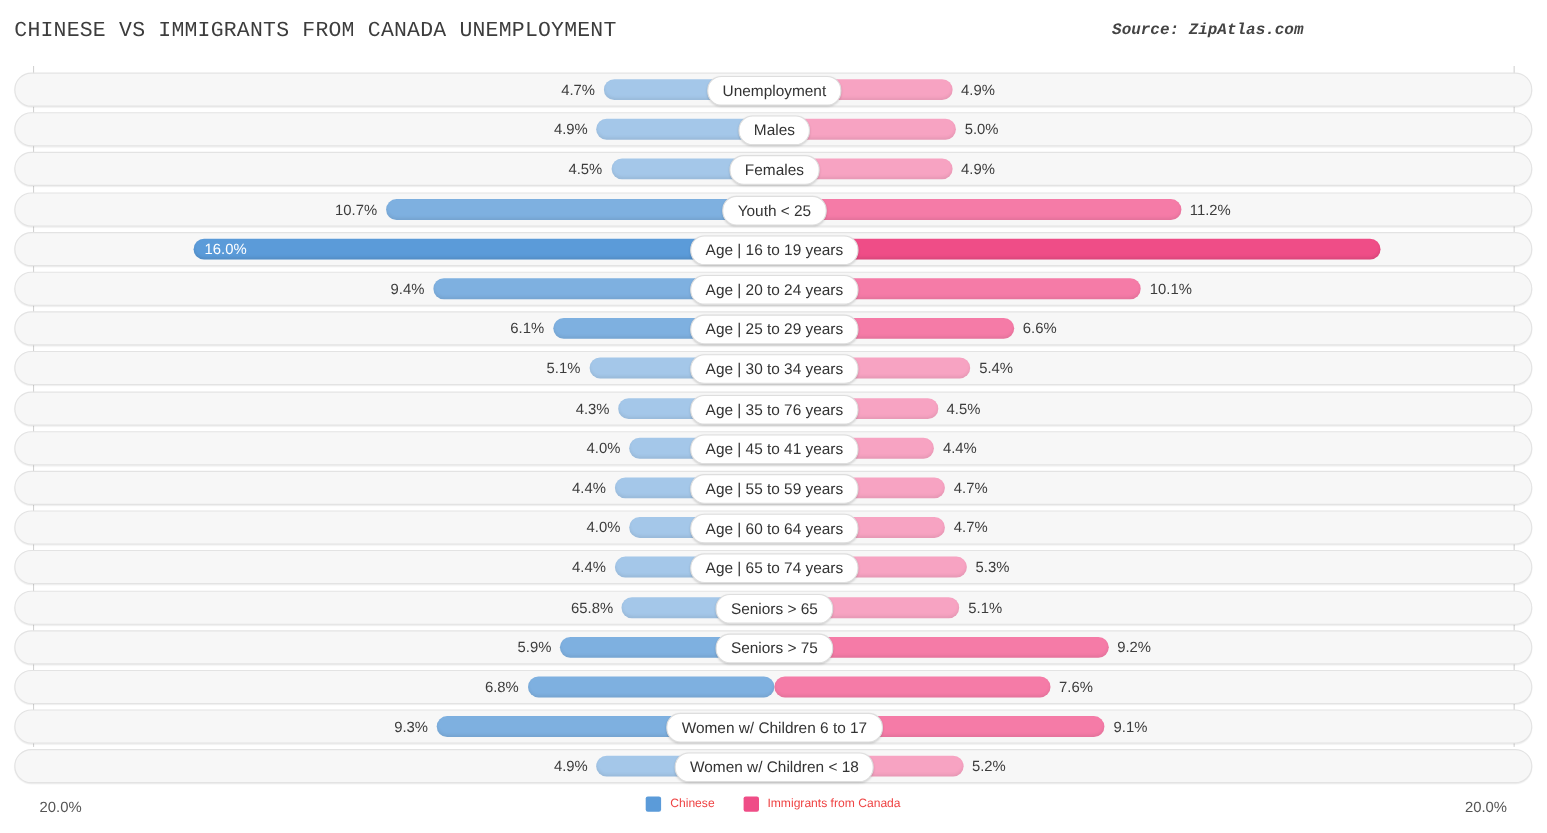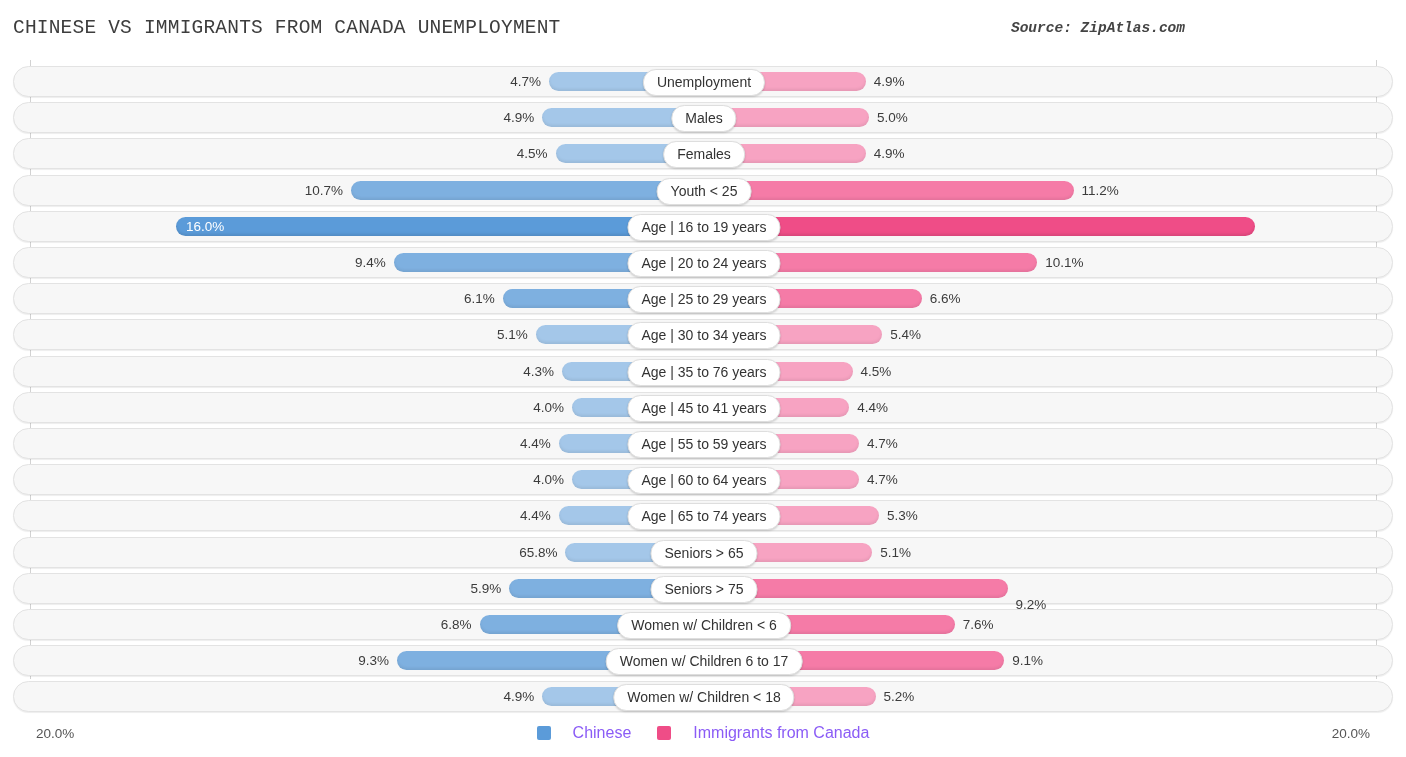--- a/index.html
+++ b/index.html
@@ -148,23 +148,23 @@
     left: 0; top: 6px;
     width: 1406px;
     display: flex;
     justify-content: center;
     align-items: center;
     gap: 26px;
   }
   .legend-item {
     display: flex;
     align-items: center;
-    gap: 22px;
-    font-size: 16px;
-    color: #8b5cf6;
+    gap: 8px;
+    font-size: 11px;
+    color: #ef4444;
     white-space: nowrap;
   }
   .swatch {
     width: 14px; height: 14px;
     border-radius: 2px;
     display: inline-block;
   }
   .swatch-chinese { background: #5b9bd9; }
   .swatch-canada  { background: #ef4d87; }
 </style>
@@ -304,31 +304,30 @@
           <div class="val val-left" style="right: 836.6px; width: 70px;">65.8%</div>
           <div class="val val-right" style="left: 866.3px; width: 70px;">5.1%</div>
           <div class="pill">Seniors &gt; 65</div>
         </div>
       </div>
       <div class="row" style="top: 512.8px;">
         <div class="row-inner">
           <div class="bar bar-left shade-mid" style="width: 194.7px;"></div>
           <div class="bar bar-right shade-mid" style="width: 303.6px;"></div>
           <div class="val val-left" style="right: 892.7px; width: 70px;">5.9%</div>
-          <div class="val val-right" style="left: 1001.6px; width: 70px; margin-top: 16px;">9.2%</div>
+          <div class="val val-right" style="left: 1001.6px; width: 70px;">9.2%</div>
           <div class="pill">Seniors &gt; 75</div>
         </div>
       </div>
       <div class="row" style="top: 549px;">
         <div class="row-inner">
           <div class="bar bar-left shade-mid" style="width: 224.4px;"></div>
           <div class="bar bar-right shade-mid" style="width: 250.8px;"></div>
           <div class="val val-left" style="right: 922.4px; width: 70px;">6.8%</div>
           <div class="val val-right" style="left: 948.8px; width: 70px;">7.6%</div>
-          <div class="pill">Women w/ Children &lt; 6</div>
         </div>
       </div>
       <div class="row" style="top: 585.2px;">
         <div class="row-inner">
           <div class="bar bar-left shade-mid" style="width: 306.9px;"></div>
           <div class="bar bar-right shade-mid" style="width: 300.3px;"></div>
           <div class="val val-left" style="right: 1004.9px; width: 70px;">9.3%</div>
           <div class="val val-right" style="left: 998.3px; width: 70px;">9.1%</div>
           <div class="pill">Women w/ Children 6 to 17</div>
         </div>

